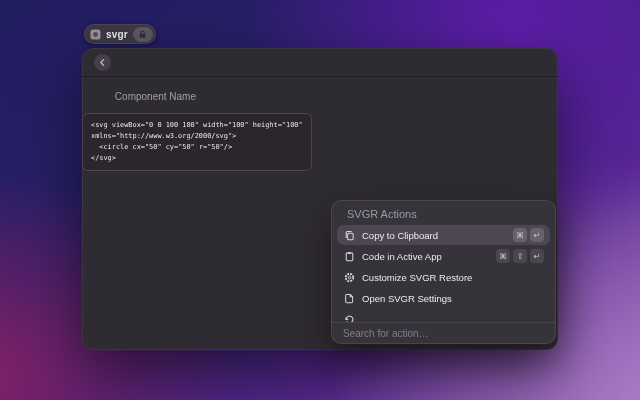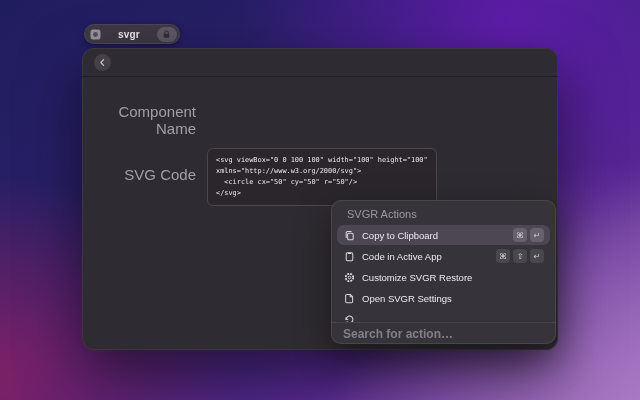--- a/index.html
+++ b/index.html
@@ -6,35 +6,35 @@
   body{font-family:"Liberation Sans",sans-serif;}
   .stage{position:relative;width:640px;height:400px;overflow:hidden;
     background:
       radial-gradient(420px 340px at 80% 6%, rgba(96,28,172,.95) 0%, rgba(96,28,172,0) 65%),
       radial-gradient(520px 400px at 102% 102%, rgba(172,124,198,.95) 0%, rgba(172,124,198,0) 62%),
       radial-gradient(430px 330px at -4% 94%, rgba(140,32,102,.9) 0%, rgba(140,32,102,0) 62%),
       linear-gradient(145deg, #201d5f 0%, #2a2069 38%, #55288e 72%, #8a56ae 100%);
   }
   
   .pill{position:absolute;left:84px;top:24px;height:20px;display:flex;align-items:center;
-    gap:17px;padding:0 3px 0 6px;border-radius:10px;background:rgba(63,57,68,.96);
+    gap:5px;padding:0 3px 0 6px;border-radius:10px;background:rgba(63,57,68,.96);
     box-shadow:0 2px 6px rgba(0,0,0,.35), inset 0 0 0 1px rgba(255,255,255,.07);cursor:pointer;}
   .ext-icon{display:flex;}
   .pill-label{font-size:10px;font-weight:bold;color:#eae8ec;letter-spacing:.2px;}
   .lock-chip{display:flex;align-items:center;justify-content:center;width:20px;height:15px;
     border-radius:7.5px;background:#5d5863;}
   
   .window{position:absolute;left:82px;top:48px;width:476px;height:302px;border-radius:12px;
     background:#2f2b32;box-shadow:0 24px 60px rgba(0,0,0,.5), inset 0 0 0 1px rgba(255,255,255,.06);}
   .window-header{height:28px;border-bottom:1px solid rgba(0,0,0,.28);display:flex;align-items:center;padding:0 12px;}
   .back-btn{width:17px;height:17px;border-radius:50%;background:#453f4a;border:none;display:flex;
     align-items:center;justify-content:center;cursor:pointer;padding:0;}
   .form{padding-top:14px;}
   .form-row{display:flex;margin-bottom:11px;}
-  .form-row label{width:114px;text-align:right;padding-right:11px;color:#a39fa8;font-size:15px;flex:none;margin-top:12px;}
+  .form-row label{width:114px;text-align:right;padding-right:11px;color:#a39fa8;font-size:10px;flex:none;}
   .row-mid label{align-self:center;}
   .row-top label{padding-top:6px;}
   .text-input{width:230px;height:23px;box-sizing:border-box;background:#2a262c;border:1px solid #4b4651;
     border-radius:6px;color:#f1eff3;font-size:10px;padding:0 8px;outline:none;font-family:"Liberation Sans",sans-serif;}
   .textarea{width:230px;box-sizing:border-box;background:#2a262c;border:1px solid #4b4651;border-radius:6px;
     color:#edebef;font:6.9px/11px "DejaVu Sans Mono",monospace;padding:6px 8px;white-space:pre-wrap;
     word-break:break-word;min-height:58px;cursor:text;}
   
   .panel{position:absolute;left:331px;top:200px;width:225px;height:144px;border-radius:10px;
     background:rgba(56,52,60,.99);box-shadow:0 14px 36px rgba(0,0,0,.45), inset 0 0 0 1px rgba(255,255,255,.09);
@@ -44,22 +44,22 @@
   .action-row{display:flex;align-items:center;height:20px;margin-bottom:1px;padding:0 6px;border-radius:7px;
     gap:7px;cursor:pointer;}
   .action-row.selected{background:#4d4754;}
   .a-icon{display:flex;flex:none;width:12px;justify-content:center;}
   .a-label{font-size:9.5px;color:#edebef;flex:1;white-space:nowrap;overflow:hidden;}
   .keys{display:flex;gap:3px;flex:none;}
   .key{width:14px;height:14px;border-radius:4px;background:rgba(255,255,255,.10);color:#d2cfd7;
     font-family:"DejaVu Sans",sans-serif;font-size:8px;display:flex;align-items:center;justify-content:center;}
   .selected .key{background:rgba(255,255,255,.14);}
   .panel-footer{border-top:1px solid rgba(255,255,255,.08);flex:1;display:flex;align-items:center;padding:0 10px;}
-  .action-search{background:transparent;border:none;outline:none;width:100%;font-size:12px;
-    color:#c9c6ce;font-family:"Liberation Sans",sans-serif;font-weight:bold;}
+  .action-search{background:transparent;border:none;outline:none;width:100%;font-size:10px;
+    color:#c9c6ce;font-family:"Liberation Sans",sans-serif;}
   .action-search::placeholder{color:#837f8a;}
   svg{display:block;}
 </style>
 </head>
 <body>
 
 <div class="stage">
 
   <div class="pill">
     <span class="ext-icon">
@@ -84,21 +84,20 @@
             <polyline points="6.2,1.8 3.2,5 6.2,8.2" fill="none" stroke="#c3c0c8" stroke-width="1.4" stroke-linecap="round" stroke-linejoin="round"></polyline>
           </svg>
       </button>
     </div>
 
     <div class="form">
       <div class="form-row row-mid">
         <label>Component Name</label>
       </div>
       <div class="form-row row-top">
-        <label>SVG Code</label>
         <div class="textarea">&lt;svg viewBox="0 0 100 100" width="100" height="100"
 xmlns="http://www.w3.org/2000/svg"&gt;
   &lt;circle cx="50" cy="50" r="50"/&gt;
 &lt;/svg&gt;</div>
       </div>
     </div>
   </div>
 
   <div class="panel">
     <div class="panel-title">SVGR Actions</div>

